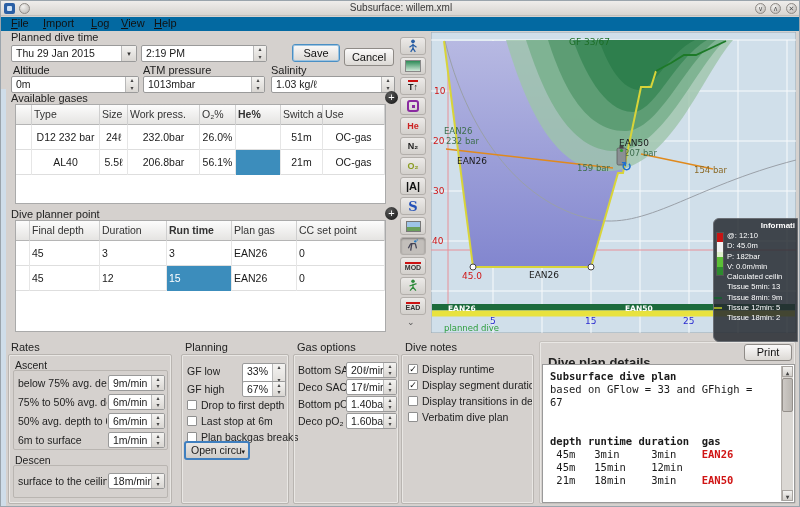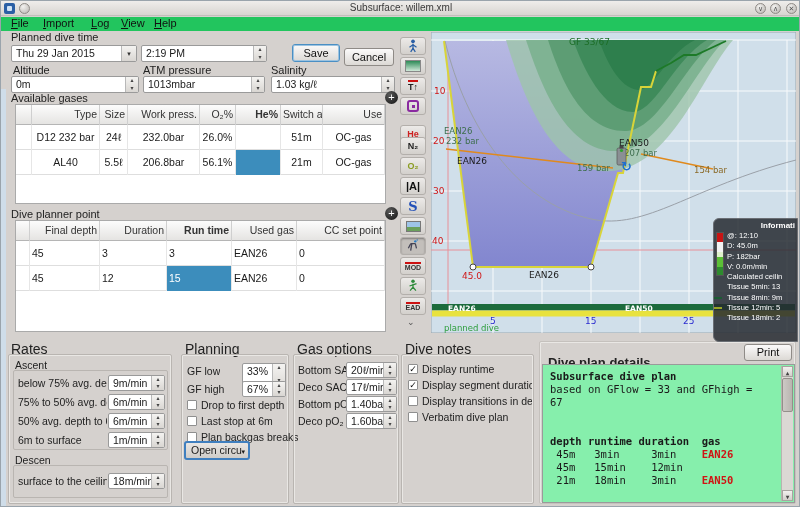--- a/index.html
+++ b/index.html
@@ -13,28 +13,28 @@
     background:linear-gradient(#efedeb,#d8d5d1); border-bottom:1px solid #c2bfbb; }
   .title-text { position:absolute; left:0; right:0; top:1px; text-align:center; font-size:10px; color:#3a3a3a; }
   .appicon { position:absolute; left:3px; top:2px; width:11px; height:11px; background:#2a5fa5; border-radius:2px; }
   .appicon::after { content:""; position:absolute; left:3px; top:3px; width:5px; height:5px; background:#cfe2f5; border-radius:1px; }
   .tb-circle { position:absolute; top:2px; width:11px; height:11px; border-radius:50%;
     background:radial-gradient(circle at 35% 30%,#f2f1ef,#b8b4b0); border:1px solid #8f8b87;
     font-size:7px; line-height:9px; text-align:center; color:#555; }
   .wb-min::after{content:"∨";} .wb-max::after{content:"∧";} .wb-close::after{content:"✕";}
 
   
-  .menubar { position:absolute; left:0; top:16px; width:800px; height:14px; background:#22c55e; }
+  .menubar { position:absolute; left:0; top:16px; width:800px; height:14px; background:#0369a1; }
   .menu-item { position:absolute; top:0; height:14px; font-size:11px; color:#111; }
   .menu-item .mk { text-decoration:underline; }
 
   .left-blue-strip { position:absolute; left:0; top:88px; width:5px; height:419px; background:#cfdde9; }
 
   .sec-label { position:absolute; font-size:11px; color:#222; white-space:nowrap; }
-  .grp-label { position:absolute; font-size:14px; color:#222; white-space:nowrap; }
+  .grp-label { position:absolute; font-size:11px; color:#222; white-space:nowrap; }
 
   .field { position:absolute; background:#fff; border:1px solid #9a9a9a; border-radius:2px;
     font-size:10.5px; line-height:15px; padding-left:4px; white-space:nowrap; overflow:hidden; }
   .spin { padding-right:15px; }
   .spin-arrows { position:absolute; right:0; top:0; bottom:0; width:13px; border-left:1px solid #b8b8b8;
     background:linear-gradient(#f4f3f1,#d9d6d2); display:flex; flex-direction:column; }
   .spin-arrows span { flex:1; font-size:6px; line-height:7px; text-align:center; color:#444; }
   .spin-arrows .up::after { content:"▴"; } .spin-arrows .dn::after { content:"▾"; }
   .combo-arrow { position:absolute; right:0; top:0; bottom:0; width:15px; border-left:1px solid #b8b8b8;
     background:linear-gradient(#f4f3f1,#d9d6d2); font-size:7px; text-align:center; color:#333; }
@@ -49,21 +49,21 @@
     line-height:12px; text-align:center; }
   .row-icon { width:11px; height:11px; border-radius:50%;
     background:radial-gradient(circle at 35% 30%,#8a8a8a,#1c1c1c); margin:auto; }
 
   
   .tbl { position:absolute; background:#fff; border:1px solid #aaa; }
   .trow { display:grid; align-items:center; }
   .gas-grid { grid-template-columns:16px 68px 28px 72px 36px 45px 42px auto; }
   .pln-grid { grid-template-columns:14px 70px 67px 65px 65px auto; }
   .thead { height:20px; background:linear-gradient(#fcfcfc,#e5e4e2); border-bottom:1px solid #b5b5b5; }
-  .thead .tc { font-size:10.5px; color:#333; text-align:right; border-right:1px solid #cfcfcf; line-height:19px; height:20px; }
+  .thead .tc { font-size:10.5px; color:#333; text-align:left; border-right:1px solid #cfcfcf; line-height:19px; height:20px; }
   .tbody-row { height:25px; border-bottom:1px solid #dedede; }
   .tc { font-size:10.5px; padding:0 2px; overflow:hidden; white-space:nowrap; height:25px; line-height:25px; border-right:1px solid #e6e6e6; }
   .tc.center { text-align:center; }
   .tc.sel { background:#3c8dbc; color:#fff; }
   .bold { font-weight:bold; }
 
   
   .grp { position:absolute; border:1px solid #b9b5b1; border-radius:2px; box-shadow:0 0 0 1px #e9e7e4 inset; }
   .inner-box { position:absolute; border:1px solid #b9b5b1; border-radius:2px; background:#d5d1ce; }
   .small-lbl { position:absolute; font-size:10.5px; color:#222; white-space:nowrap; overflow:hidden; }
@@ -71,21 +71,21 @@
   .cb { position:absolute; width:10px; height:10px; background:#fff; border:1px solid #8f8f8f; border-radius:1px;
     font-size:9px; line-height:9px; text-align:center; color:#111; }
   .cb.checked::after { content:"✓"; }
 
   .combo-btn { position:absolute; background:linear-gradient(#e9e6e3,#cfccc8); border:2px solid #3f7fbf;
     border-radius:3px; font-size:10.5px; padding-left:5px; white-space:nowrap; overflow:hidden; }
   .combo-btn .ca { position:absolute; right:3px; top:1px; font-size:7px; }
   .combo-btn .ca::after { content:"▾"; }
 
   
-  .plan-area { position:absolute; background:#86efac; border:1px solid #9a9a9a; font-family:"DejaVu Sans Mono","Liberation Mono",monospace;
+  .plan-area { position:absolute; background:#ffffff; border:1px solid #9a9a9a; font-family:"DejaVu Sans Mono","Liberation Mono",monospace;
     font-size:10.5px; line-height:13px; padding:5px 16px 4px 7px; overflow:hidden; }
   .plan-area .pl { white-space:pre; }
   .gas-red { color:#d01414; font-weight:bold; }
   .vsb { position:absolute; right:1px; top:1px; bottom:1px; width:12px; background:#dbd8d4; border-left:1px solid #b8b4b0; }
   .vsb .sb-btn { position:absolute; left:0; width:11px; height:11px; font-size:6px; text-align:center; line-height:11px; color:#444;
     background:linear-gradient(#f2f1ef,#d2cfcb); border:1px solid #a8a4a0; }
   .sb-up{top:0;} .sb-up::after{content:"▲";} .sb-dn{bottom:0;} .sb-dn::after{content:"▼";}
   .sb-thumb { position:absolute; left:0; top:12px; width:11px; height:34px; background:linear-gradient(90deg,#cdc9c5,#b9b5b0); border:1px solid #948f8a; border-radius:2px; }
 
   
@@ -211,21 +211,21 @@
   </div>
 
   <div class="sec-label" style="left:10px;top:207px;">Dive planner point</div>
   <div class="plus-btn" style="left:384px;top:206px;">+</div>
   <div class="tbl" style="left:14px;top:219px;width:371px;height:112px;">
     <div class="trow pln-grid thead">
       <div class="tc"></div>
       <div class="tc">Final depth</div>
       <div class="tc">Duration</div>
       <div class="tc bold">Run time</div>
-      <div class="tc">Used gas</div>
+      <div class="tc">Plan gas</div>
       <div class="tc">CC set point</div>
     </div>
     <div class="trow pln-grid tbody-row">
       <div class="tc"><span class="row-icon"></span></div>
       <div class="tc">45</div>
       <div class="tc">3</div>
       <div class="tc">3</div>
       <div class="tc">EAN26</div>
       <div class="tc">0</div>
     </div>
@@ -361,21 +361,21 @@
   </div>
   <div class="ptool" style="top:56px;">
       <span class="grad-sq"></span>
     </div>
   <div class="ptool" style="top:76px;">
       <span class="glyph red-over" style="color:#222;">T↑</span>
     </div>
   <div class="ptool" style="top:96px;">
       <span class="hr-sq"></span>
     </div>
-  <div class="ptool" style="top:124px;">
+  <div class="ptool" style="top:116px;">
       <span class="glyph" style="color:#c22;">He</span>
     </div>
   <div class="ptool" style="top:136px;">
       <span class="glyph" style="color:#222;">N₂</span>
     </div>
   <div class="ptool" style="top:156px;">
       <span class="glyph" style="color:#8a9c20;">O₂</span>
     </div>
   <div class="ptool" style="top:176px;">
       <span class="glyph" style="color:#111;font-size:11px;">|A|</span>

